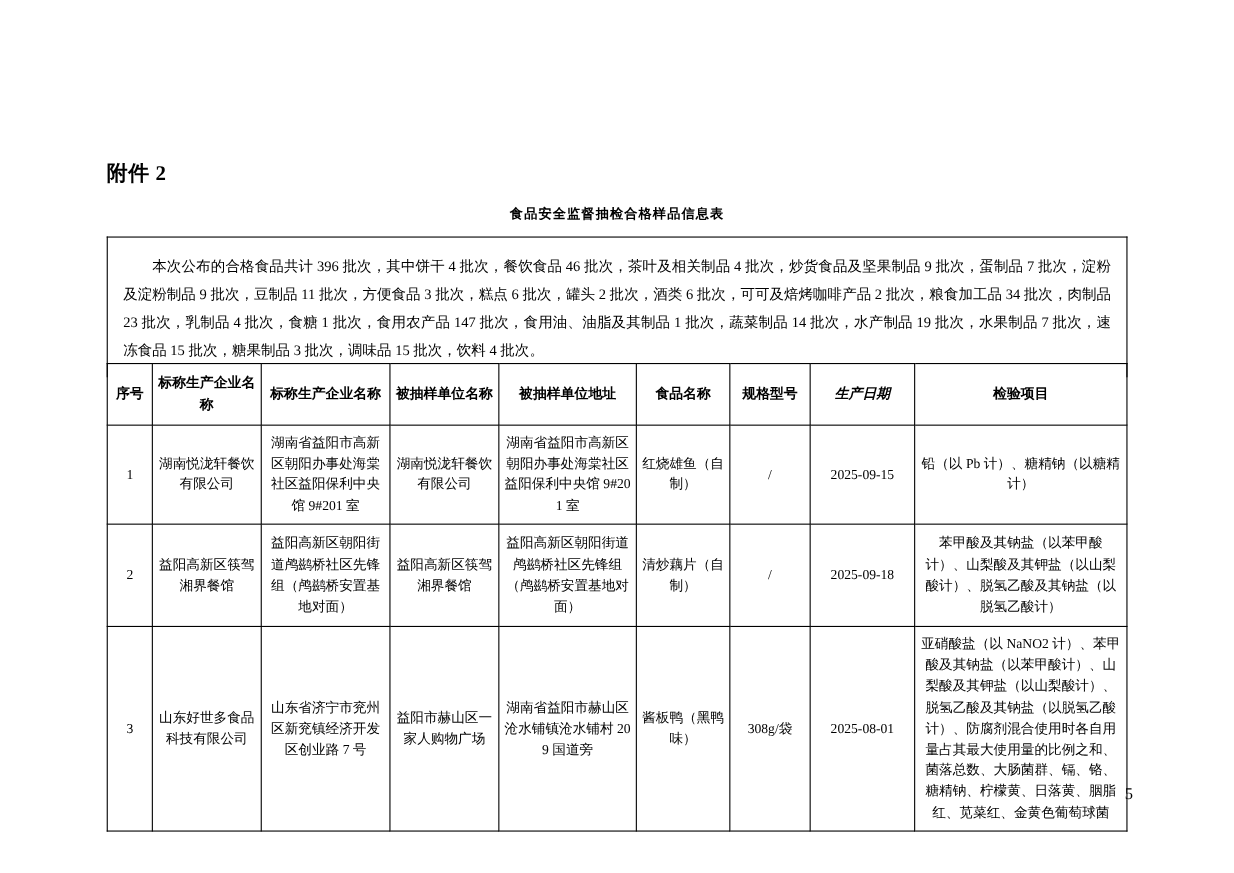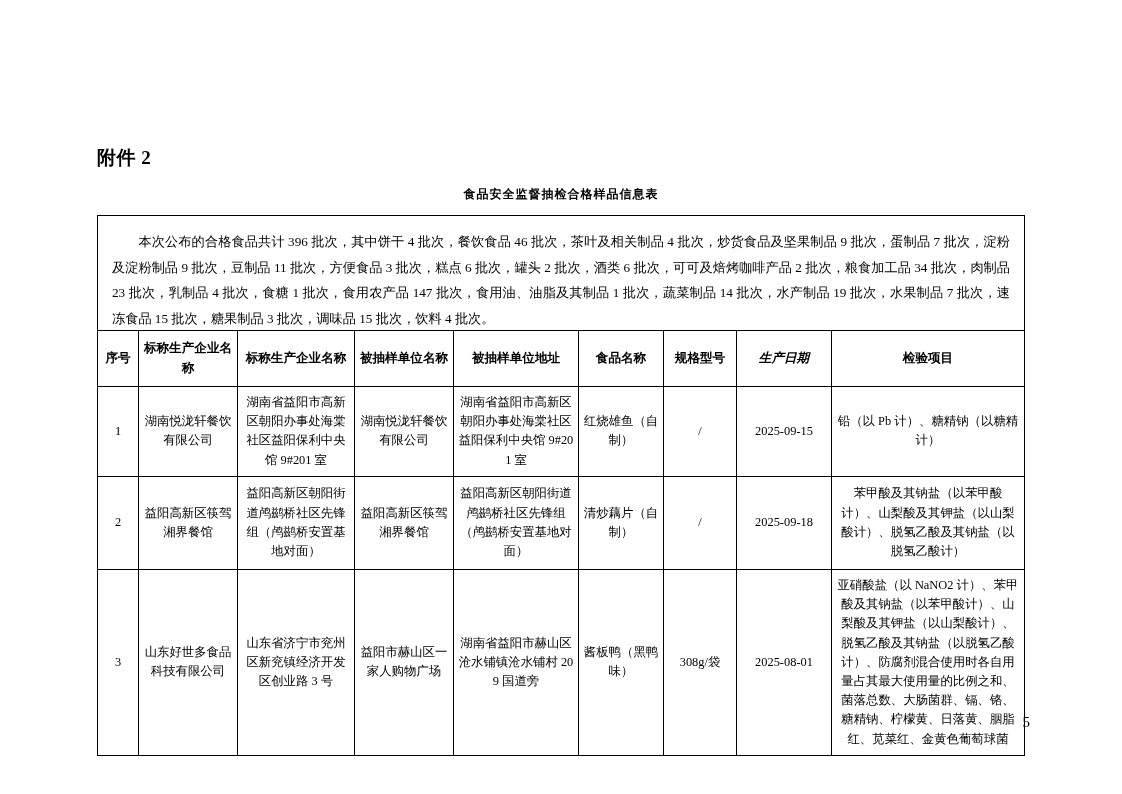--- a/index.html
+++ b/index.html
@@ -152,21 +152,21 @@
         <td>益阳高新区筷驾湘界餐馆</td>
         <td>益阳高新区朝阳街道鸬鹚桥社区先锋组（鸬鹚桥安置基地对面）</td>
         <td>清炒藕片（自制）</td>
         <td>/</td>
         <td>2025-09-18</td>
         <td class="items">苯甲酸及其钠盐（以苯甲酸计）、山梨酸及其钾盐（以山梨酸计）、脱氢乙酸及其钠盐（以脱氢乙酸计）</td>
       </tr>
       <tr class="row3">
         <td>3</td>
         <td>山东好世多食品科技有限公司</td>
-        <td>山东省济宁市兖州区新兖镇经济开发区创业路 3 号</td>
+        <td>山东省济宁市兖州区新兖镇经济开发区创业路 7 号</td>
         <td>益阳市赫山区一家人购物广场</td>
         <td>湖南省益阳市赫山区沧水铺镇沧水铺村 209 国道旁</td>
         <td>酱板鸭（黑鸭味）</td>
         <td>308g/袋</td>
         <td>2025-08-01</td>
         <td class="items">亚硝酸盐（以 NaNO2 计）、苯甲酸及其钠盐（以苯甲酸计）、山梨酸及其钾盐（以山梨酸计）、脱氢乙酸及其钠盐（以脱氢乙酸计）、防腐剂混合使用时各自用量占其最大使用量的比例之和、菌落总数、大肠菌群、镉、铬、糖精钠、柠檬黄、日落黄、胭脂红、苋菜红、金黄色葡萄球菌</td>
       </tr>
     </tbody>
   </table>
 

